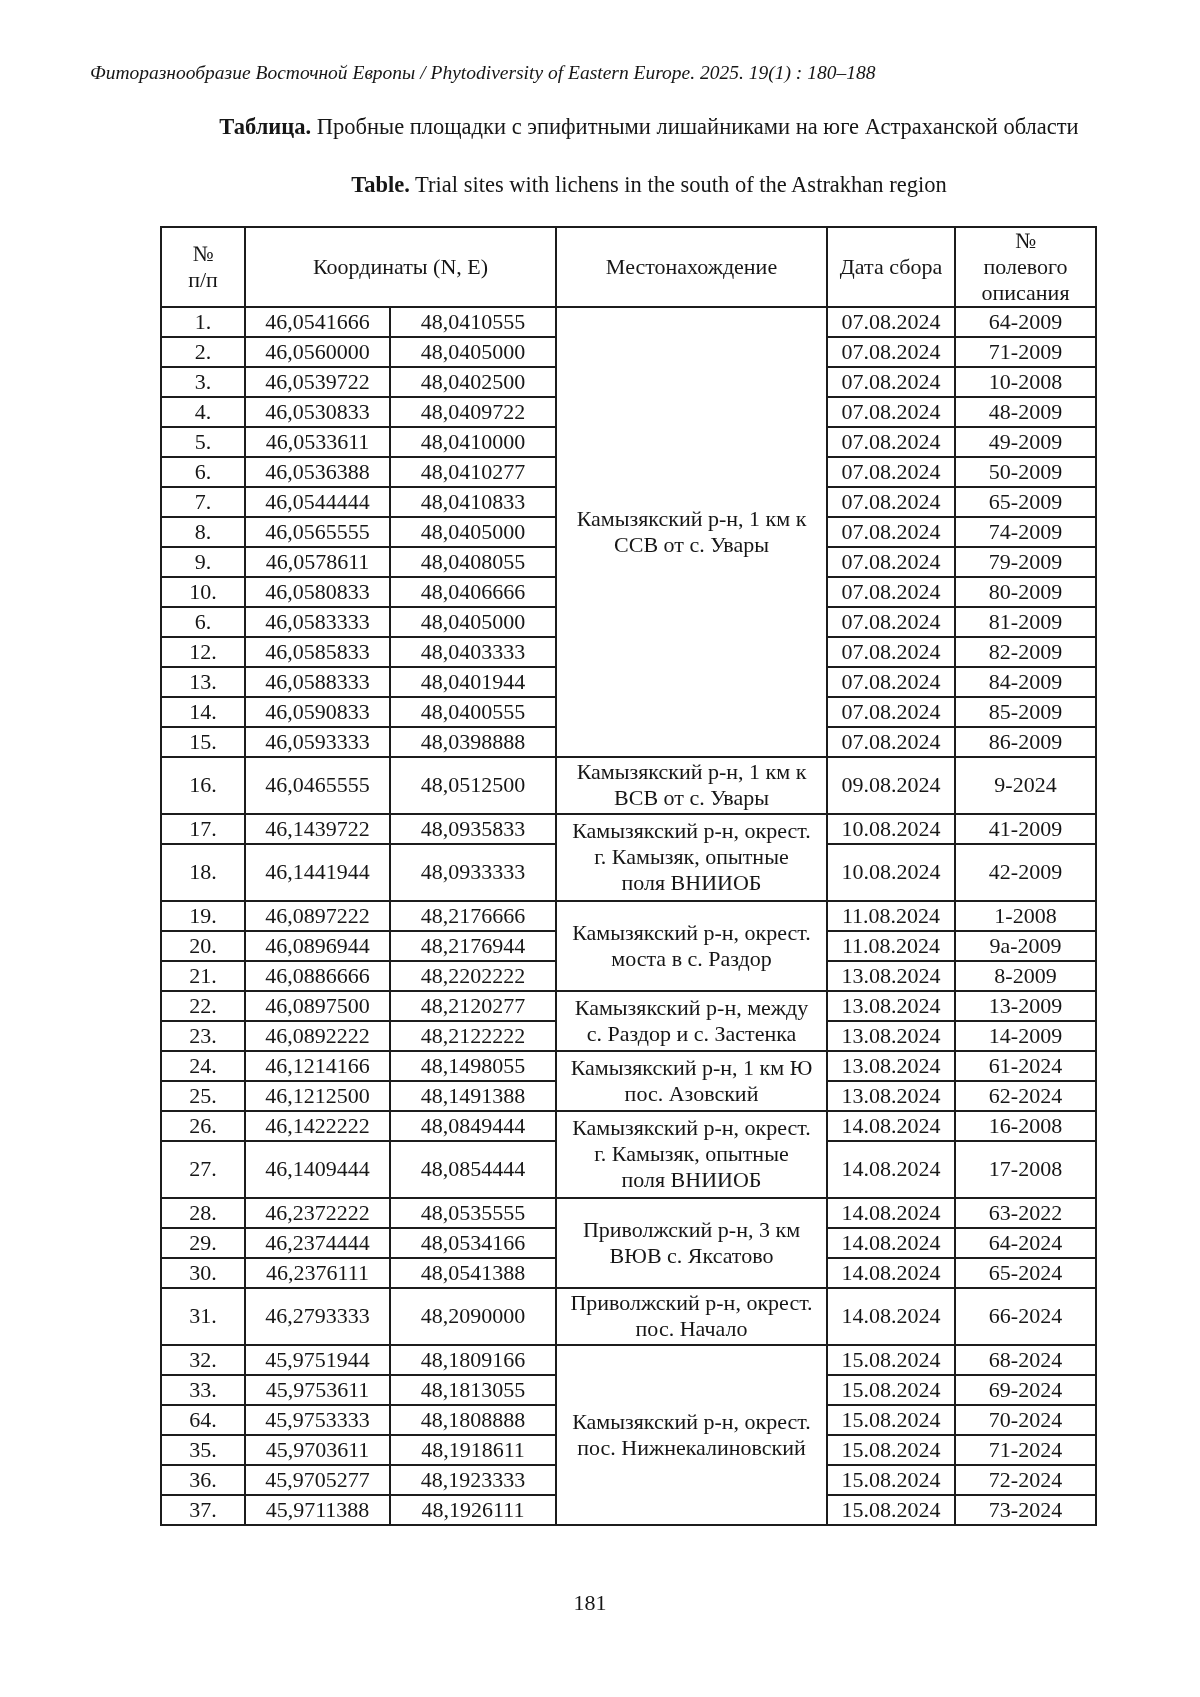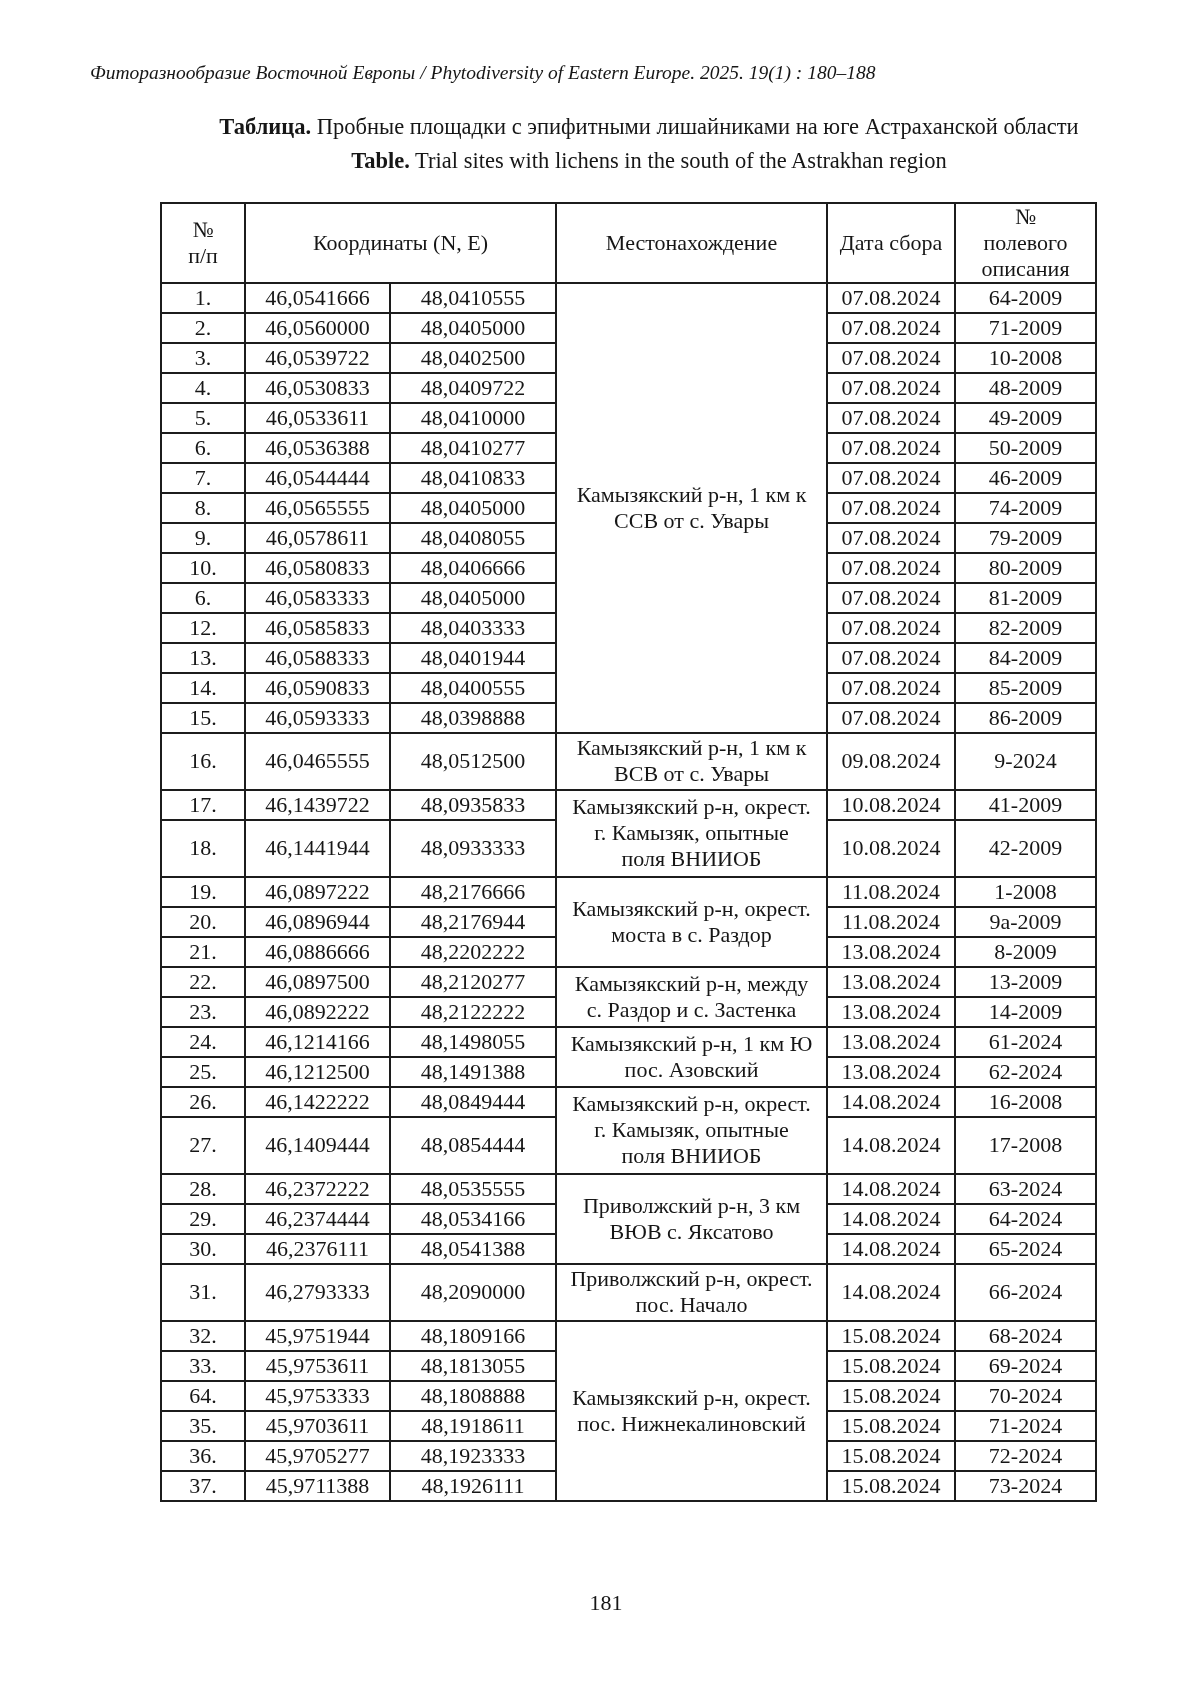--- a/index.html
+++ b/index.html
@@ -16,21 +16,21 @@
     font-style: italic;
     font-size: 19.5px;
     line-height: 1.3;
   }
   .caption {
     margin: 28px 60px 0 158px;
     font-size: 22.5px;
     line-height: 1.25;
     text-align: center;
   }
-  .caption-en { margin-top: 6px; }
+  .caption-en { margin-top: 30px; }
   .cap-bold { font-weight: bold; }
   table.trial {
     border-collapse: collapse;
     table-layout: fixed;
     margin: 26px 0 0 160px;
     width: 935px;
   }
   table.trial th, table.trial td {
     border: 2px solid #1c1c1c;
     font-size: 22px;
@@ -40,21 +40,21 @@
     padding: 0 3px;
     line-height: 26px;
     white-space: pre-line;
     overflow: hidden;
   }
   table.trial thead tr { height: 77px; }
   table.trial tbody tr { height: 30px; }
   table.trial tbody tr.tall { height: 57px; }
   .page-number {
     position: absolute;
-    top: 1590px; left: 16px;
+    top: 1590px; left: 0;
     width: 1180px;
     text-align: center;
     font-size: 22px;
   }
 </style>
 </head>
 <body>
 
 <div class="running-head">Фиторазнообразие Восточной Европы / Phytodiversity of Eastern Europe. 2025. 19(1) : 180–188</div>
 
@@ -128,21 +128,21 @@
         <td>46,0536388</td>
         <td>48,0410277</td>
         <td>07.08.2024</td>
         <td>50-2009</td>
       </tr>
       <tr>
         <td>7.</td>
         <td>46,0544444</td>
         <td>48,0410833</td>
         <td>07.08.2024</td>
-        <td>46-2009</td>
+        <td>65-2009</td>
       </tr>
       <tr>
         <td>8.</td>
         <td>46,0565555</td>
         <td>48,0405000</td>
         <td>07.08.2024</td>
         <td>74-2009</td>
       </tr>
       <tr>
         <td>9.</td>
@@ -291,21 +291,21 @@
         <td>14.08.2024</td>
         <td>17-2008</td>
       </tr>
       <tr>
         <td>28.</td>
         <td>46,2372222</td>
         <td>48,0535555</td>
         <td rowspan="3">Приволжский р-н, 3 км
 ВЮВ с. Яксатово</td>
         <td>14.08.2024</td>
-        <td>63-2024</td>
+        <td>63-2022</td>
       </tr>
       <tr>
         <td>29.</td>
         <td>46,2374444</td>
         <td>48,0534166</td>
         <td>14.08.2024</td>
         <td>64-2024</td>
       </tr>
       <tr>
         <td>30.</td>

